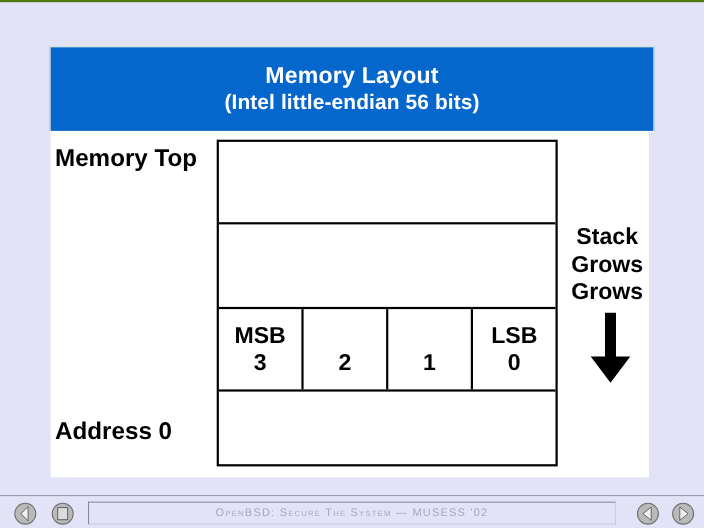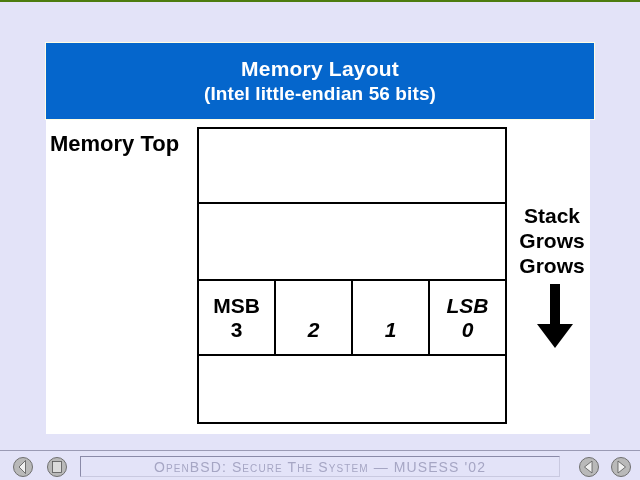--- a/index.html
+++ b/index.html
@@ -101,21 +101,20 @@
     flex: 1 1 0;
     box-sizing: border-box;
     display: flex;
     flex-direction: column;
     align-items: center;
     justify-content: center;
     color: #000000;
   }
   .byte-cell + .byte-cell {
     border-left: 2px solid #000000;
-    font-style: italic;
   }
   .byte-tag {
     font-size: 21px;
     font-weight: bold;
     line-height: 24px;
     height: 24px;
   }
   .byte-tag.blank { visibility: hidden; }
   .byte-num {
     font-size: 21px;
@@ -184,21 +183,21 @@
     box-sizing: border-box;
     border: 1px solid #8a8aa8;
     border-right-color: #c9c9e0;
     border-bottom-color: #c9c9e0;
     background: #e3e3f8;
     display: flex;
     align-items: center;
     justify-content: center;
   }
   #status-text {
-    font-size: 14px;
+    font-size: 10px;
     font-variant: small-caps;
     letter-spacing: 1.1px;
     color: #a6a6c4;
     white-space: nowrap;
   }
 </style>
 </head>
 <body>
 
 <div id="viewer">
@@ -207,20 +206,21 @@
 
     <div id="title-banner">
       <div class="title-line1">Memory Layout</div>
       <div class="title-line2">(Intel little-endian 56 bits)</div>
     </div>
 
     <div id="slide-body">
 
       <div class="side-label" id="label-memory-top">Memory Top</div>
 
+      <div class="side-label" id="label-address-0">Address 0</div>
 
       <div id="memory-table">
 
         <div class="mem-row" id="row-top"></div>
 
         <div class="mem-row" id="row-mid"></div>
 
         <div class="mem-row" id="row-bytes">
 
           <div class="byte-cell">

